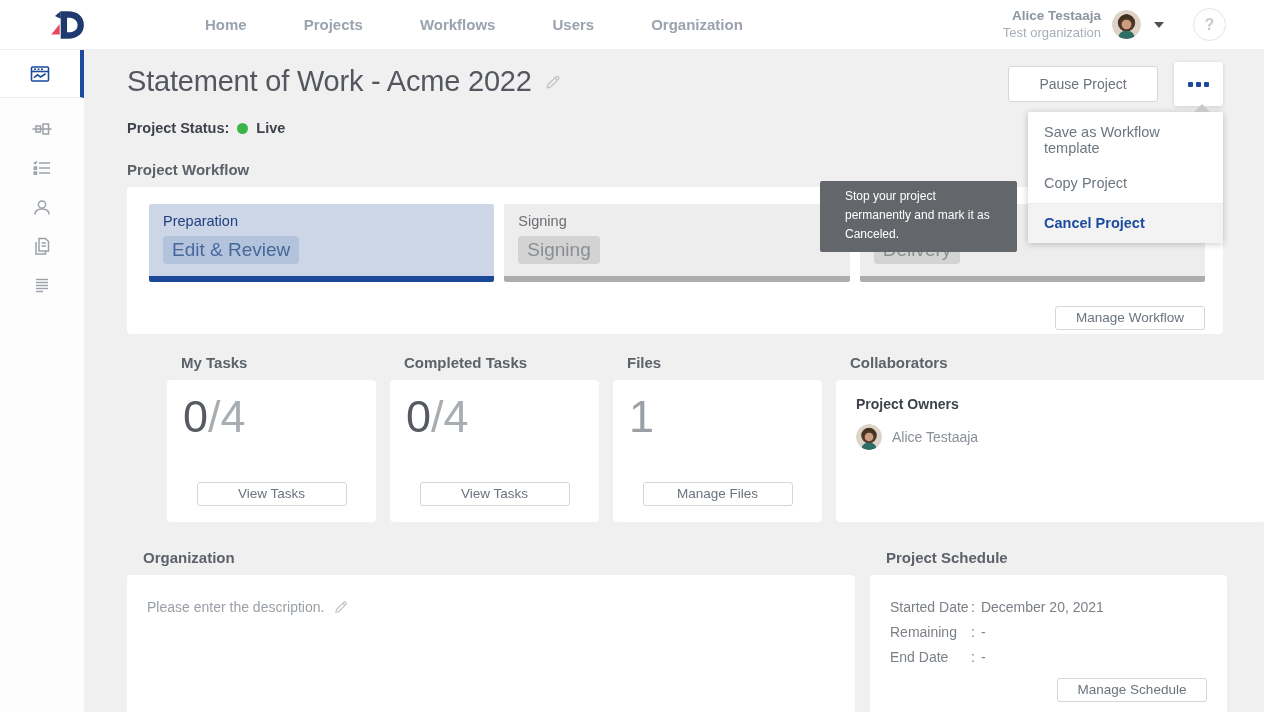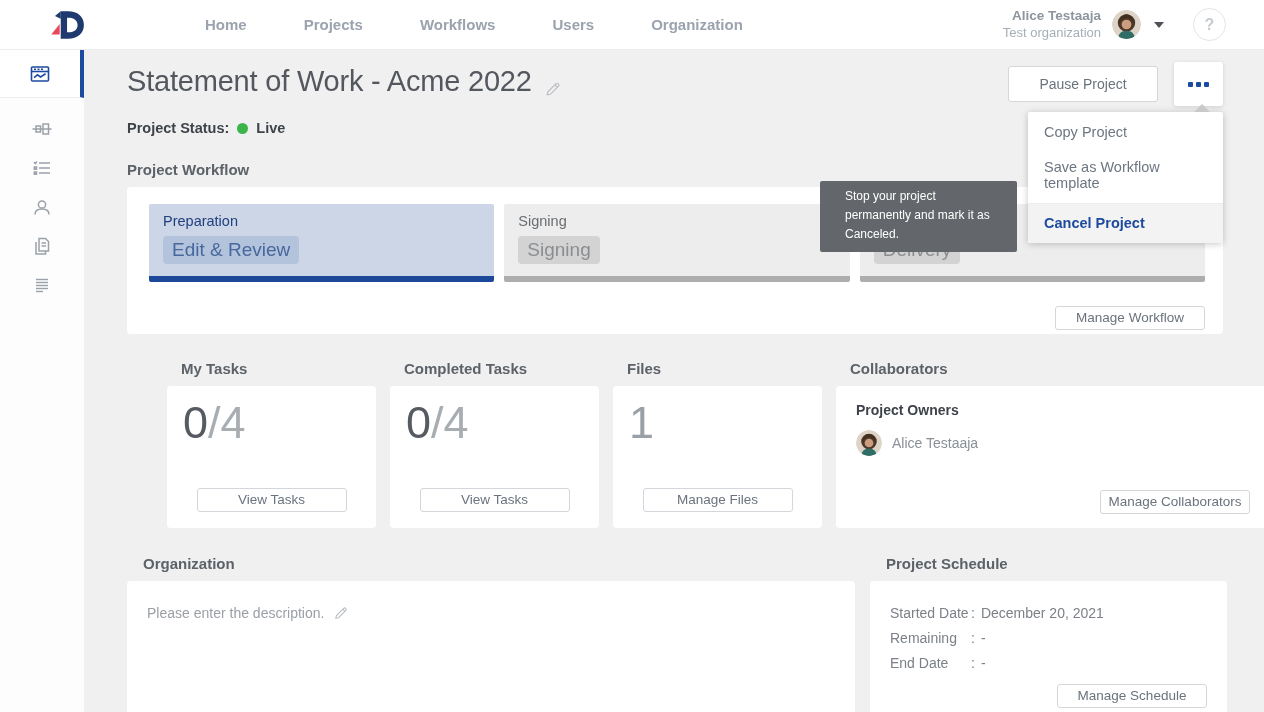--- a/index.html
+++ b/index.html
@@ -22,21 +22,21 @@
   
   .app-body { display: flex; height: 662px; }
   .sidebar { width: 84px; background: #fdfdfd; flex: 0 0 auto; }
   .sidebar-item { height: 38px; display: flex; align-items: center; justify-content: center; color: #9ba1a8; cursor: pointer; }
   .sidebar-item.active { height: 48px; background: #fff; color: #1b4a9e; border-right: 4px solid #1b4a9e; border-bottom: 1px solid #ececec; margin-bottom: 12px; }
   .sidebar-item + .sidebar-item:not(.active) { margin-top: 1px; }
   .main { flex: 1; position: relative; padding: 0 41px 0 43px; overflow: hidden; }
 
   
   .header-row { display: flex; justify-content: space-between; align-items: flex-start; margin-top: 15px; }
-  .page-title-wrap { display: flex; align-items: flex-end; gap: 12px; }
+  .page-title-wrap { display: flex; align-items: center; gap: 12px; }
   .page-title { font-size: 29px; font-weight: 400; color: #54585e; letter-spacing: -0.2px; }
   .actions { display: flex; gap: 16px; align-items: flex-start; margin-top: -3px; }
   .btn { background: #fff; border: 1px solid #d3d6da; border-radius: 3px; color: #6b737d; font-family: inherit; font-size: 14px; cursor: pointer; }
   .pause-btn { width: 150px; height: 36px; margin-top: 4px; }
   .more-btn { width: 49px; height: 44px; border: none; box-shadow: 0 1px 4px rgba(0,0,0,0.13); display: flex; align-items: center; justify-content: center; gap: 3px; }
   .dot { width: 5px; height: 5px; background: #1b4a9e; border-radius: 1px; }
   .status-row { display: flex; align-items: center; gap: 8px; margin-top: 14px; }
   .status-label { font-size: 14.5px; font-weight: 700; color: #3e434a; }
   .status-dot { width: 11px; height: 11px; border-radius: 50%; background: #3bb44a; }
   .status-value { font-size: 14.5px; font-weight: 700; color: #3e434a; }
@@ -53,21 +53,21 @@
   .stage.active .chip { background: #b4c3dc; color: #46689c; }
   .stage.inactive { background: #ededed; border-bottom-color: #adadad; }
   .stage.inactive .stage-title { color: #6a6e72; }
   .stage.inactive .chip { background: #d3d3d3; color: #8a8e92; }
   .stage-title { font-size: 14.5px; font-weight: 400; }
   .chip { display: inline-block; margin-top: 7px; padding: 3px 9px; border-radius: 4px; font-size: 19px; }
   .manage-workflow-row { display: flex; justify-content: flex-end; margin-top: 24px; }
   .btn-small { min-width: 150px; height: 24px; font-size: 13.5px; line-height: 20px; }
 
   
-  .stats-section { margin-top: 26px; display: grid; grid-template-columns: 209px 209px 209px 430px; gap: 14px; padding-left: 40px; }
+  .stats-section { margin-top: 20px; display: grid; grid-template-columns: 209px 209px 209px 430px; gap: 14px; padding-left: 40px; }
   .stat-col .section-label { margin-bottom: 9px; padding-left: 14px; }
   .card { background: #fff; border-radius: 4px; }
   .stat-card { height: 142px; padding: 12px 16px 16px; display: flex; flex-direction: column; }
   .stat-value { font-size: 45px; font-weight: 400; color: #565b61; line-height: 1.1; }
   .stat-total { color: #a8adb2; }
   .stat-value.muted { color: #9aa0a5; }
   .stat-btn { margin-top: auto; align-self: center; width: 150px; }
   .collab-card { height: 142px; padding: 16px 16px 14px 20px; display: flex; flex-direction: column; }
   .owners-label { font-size: 14px; font-weight: 700; color: #3e434a; }
   .owner-row { display: flex; align-items: center; gap: 10px; margin-top: 12px; }
@@ -281,21 +281,20 @@
                   <rect width="28" height="28" fill="#ddd3c6"></rect>
                   <circle cx="14" cy="12.5" r="8.4" fill="#4d3829"></circle>
                   <circle cx="14" cy="14" r="4.7" fill="#cc9d7e"></circle>
                   <path d="M14 20 c-5.2 0-8 3-8 8 h16 c0-5-2.8-8-8-8z" fill="#2f6e66"></path>
                   <path d="M7.3 14 c-1-6.2 3.2-9.8 6.7-9.8 s7.7 3.6 6.7 9.8 c-.6-4.2-2.6-6.2-6.7-6.2 s-6.1 2-6.7 6.2z" fill="#42301f"></path>
                 </g>
               </svg>
             </div>
             <span class="owner-name">Alice Testaaja</span>
           </div>
-          <button class="btn btn-small collab-btn">Manage Collaborators</button>
         </div>
       </div>
     </div>
 
     <div class="bottom-section">
       <div class="bottom-col">
         <div class="section-label">Organization</div>
         <div class="card desc-card">
           <div class="desc-placeholder">
             <span>Please enter the description.</span>
@@ -325,20 +324,20 @@
               <span>-</span>
           </div>
           <button class="btn btn-small sched-btn">Manage Schedule</button>
         </div>
       </div>
     </div>
 
     <div class="tooltip">Stop your project permanently and mark it as Canceled.</div>
 
     <div class="dropdown">
+      <div class="menu-item">Save as Workflow template</div>
       <div class="menu-item">Copy Project</div>
-      <div class="menu-item">Save as Workflow template</div>
       <div class="menu-divider"></div>
       <div class="menu-item danger">Cancel Project</div>
     </div>
 
   </div>
 </div>
 
 </body></html>

